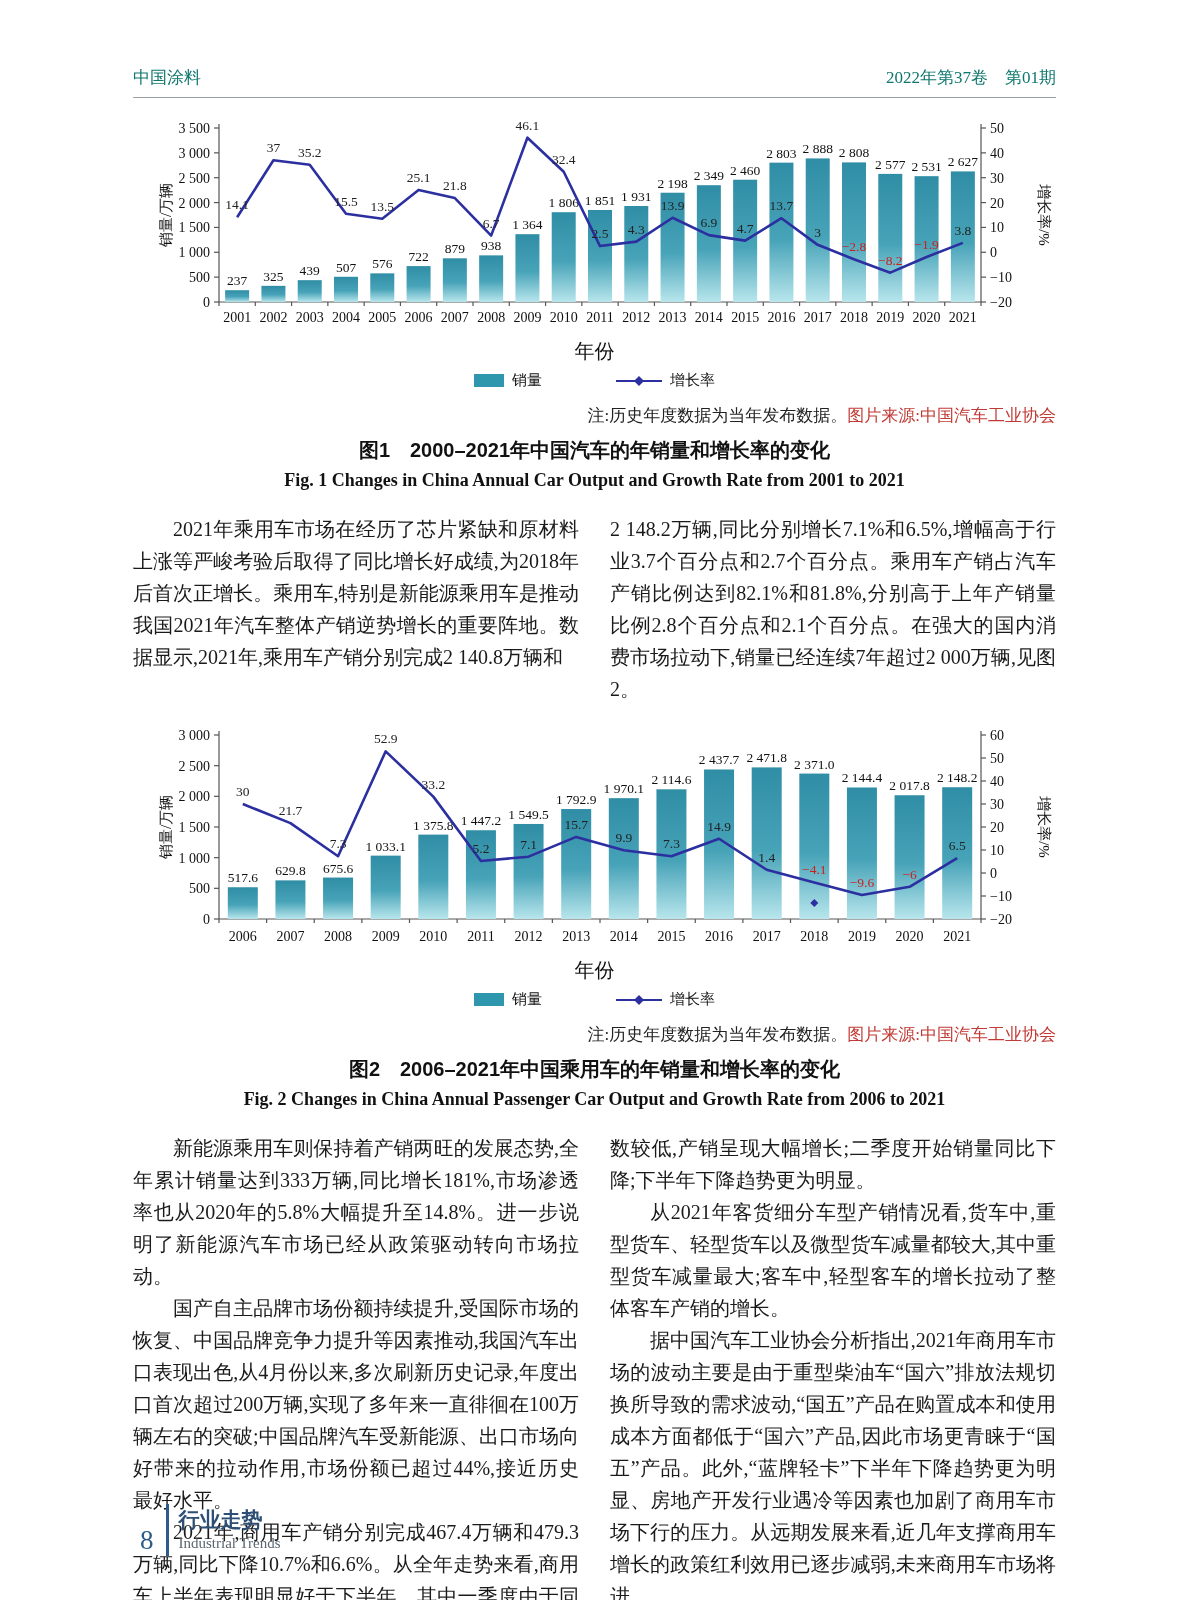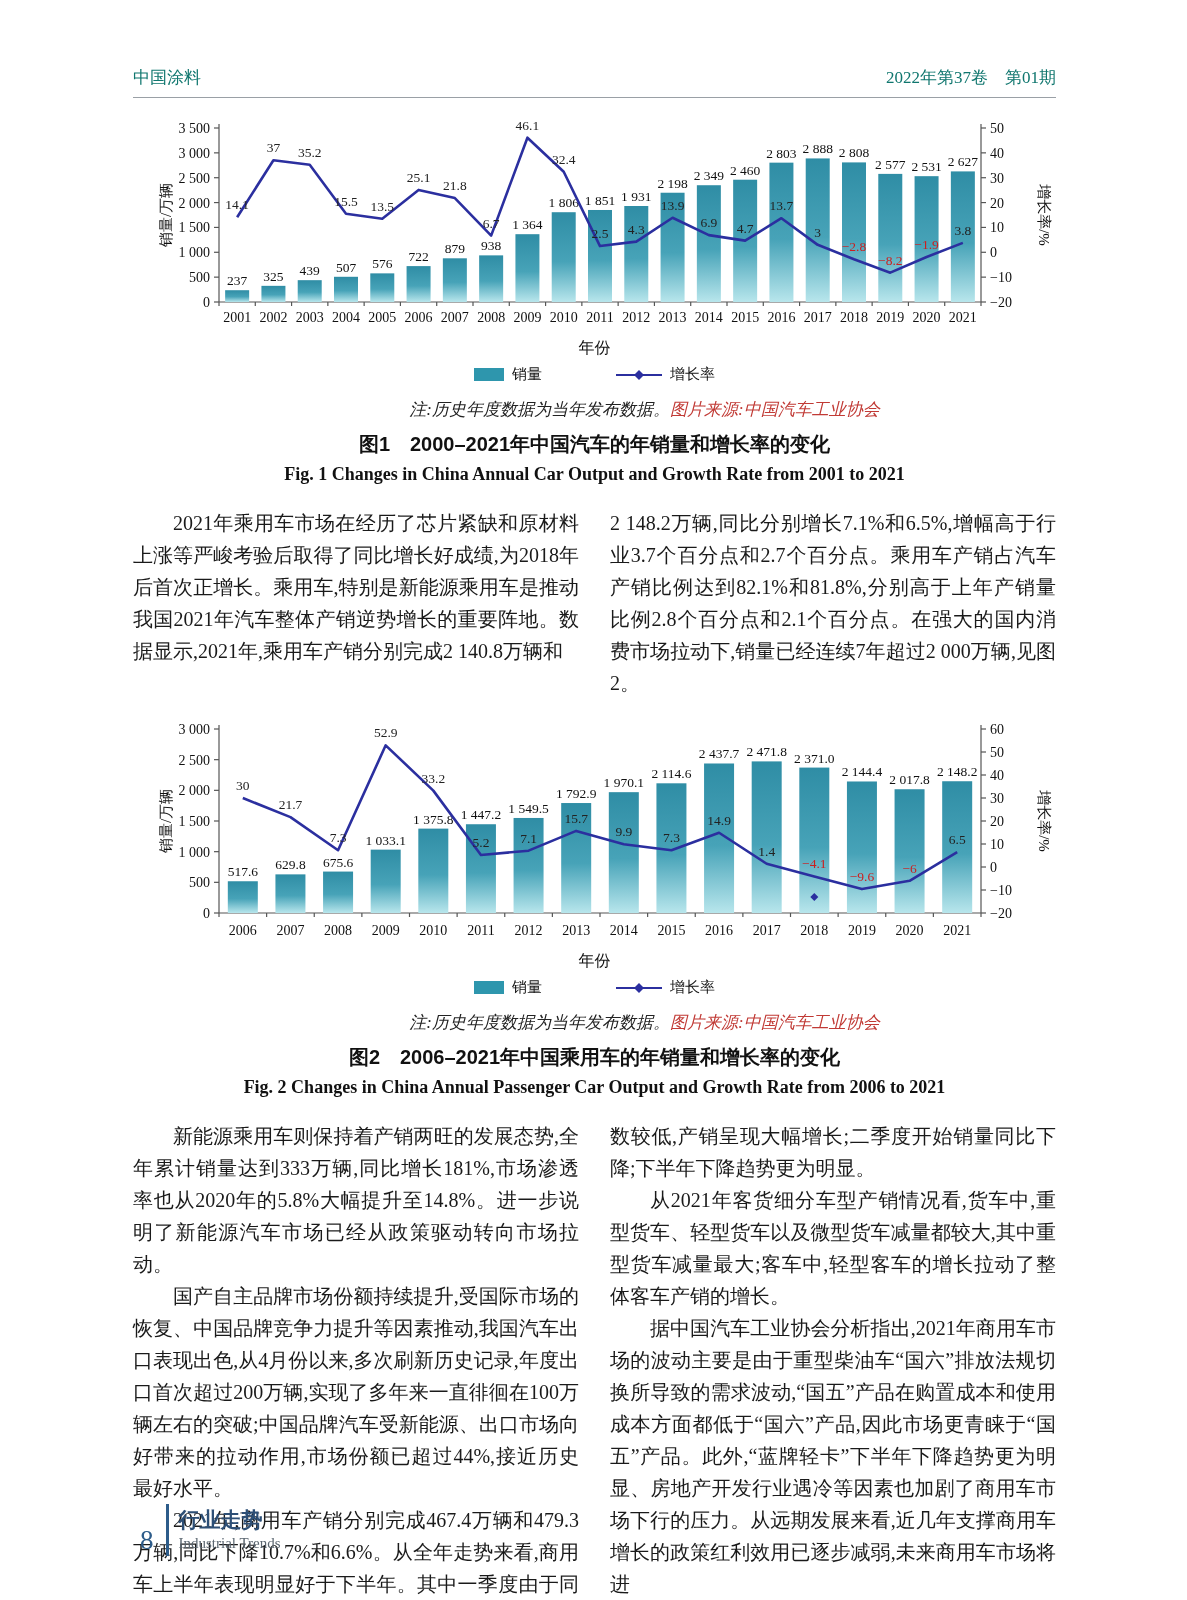--- a/index.html
+++ b/index.html
@@ -8,25 +8,25 @@
     font-family:"Liberation Serif","DejaVu Serif",serif;
     color:#1a1a1a;
   }
   .page{box-sizing:border-box;width:1187px;height:1600px;padding:66px 131px 0 133px;position:relative;}
   
   .page-header{display:flex;justify-content:space-between;align-items:flex-end;
     color:#0f766e;font-size:17px;padding-bottom:8px;border-bottom:1.5px solid #9aa0a6;}
   
   .figure-block{margin-top:18px;}
   .chart-wrap{margin-left:22px;}
-  .xaxis-title{text-align:center;font-size:16px;margin-top:0px;color:#111;}
+  .xaxis-title{text-align:center;font-size:20px;margin-top:0px;color:#111;}
   .legend-row{display:flex;justify-content:center;gap:74px;align-items:center;margin-top:6px;font-size:15px;color:#111;}
   .legend-item{display:flex;align-items:center;gap:8px;}
   .swatch{width:30px;height:13px;background:#2e96ad;display:inline-block;}
-  .note-row{display:flex;justify-content:center;margin-top:14px;font-size:17px;font-style:italic;}
+  .note-row{display:flex;justify-content:flex-end;margin-top:14px;font-size:17px;}
   .note-text{color:#222;margin-left:100px;}
   .source-text{color:#c13a35;}
   .caption-cn{text-align:center;font-family:"Liberation Sans","DejaVu Sans",sans-serif;
     font-weight:bold;font-size:20px;margin-top:10px;color:#111;}
   .caption-en{text-align:center;font-weight:bold;font-size:18px;margin-top:6px;color:#111;}
   
   .two-col{display:flex;justify-content:space-between;margin-top:22px;}
   .col{width:446px;font-size:20px;line-height:32px;text-align:justify;}
   .col p{margin:0;}
   .col p.indent{text-indent:2em;}

